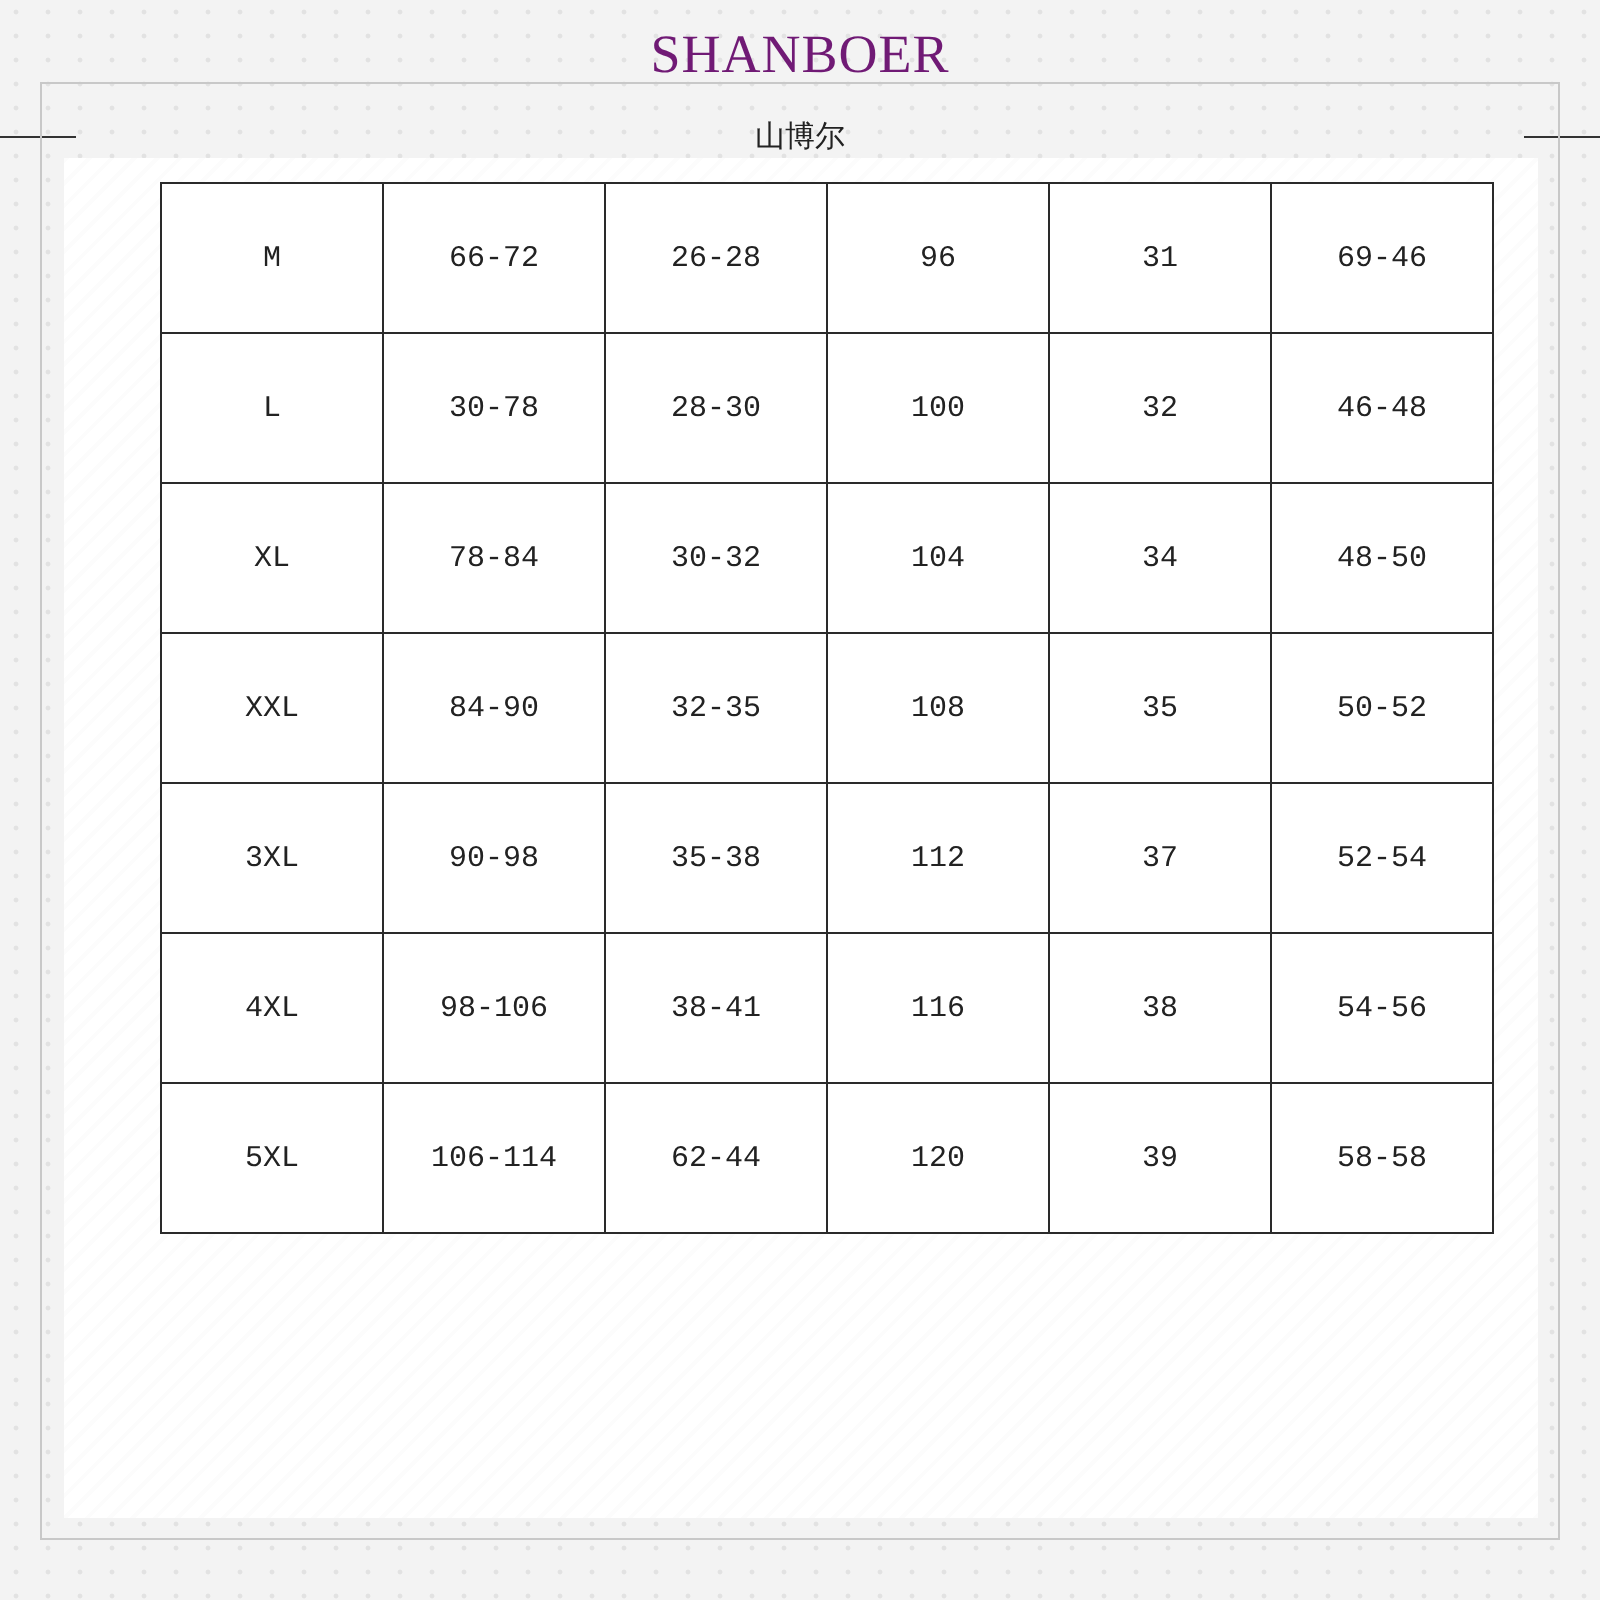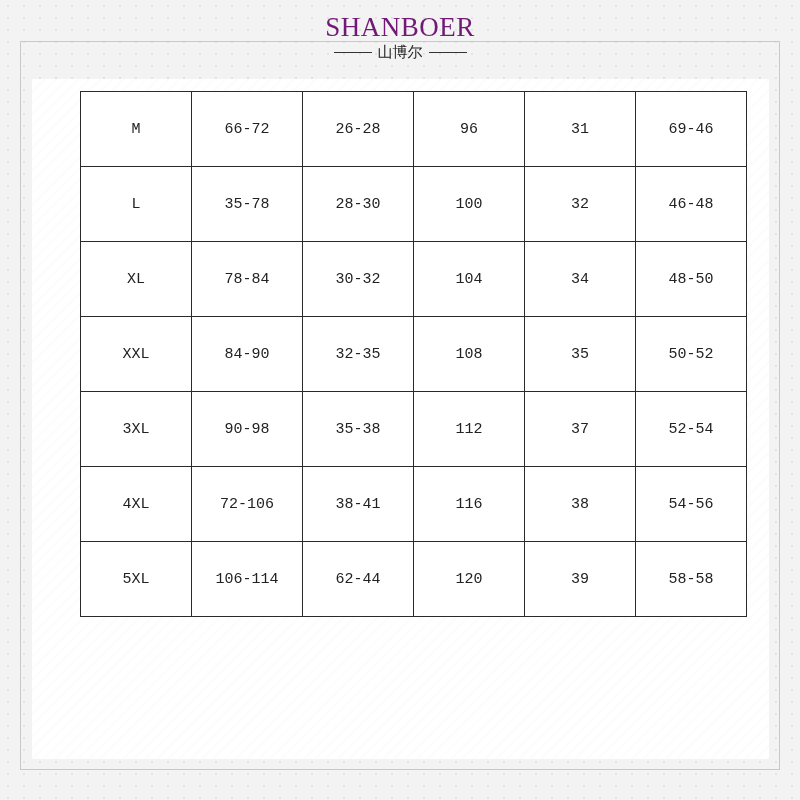--- a/index.html
+++ b/index.html
@@ -11,22 +11,22 @@
     font-family: "Liberation Mono", "DejaVu Sans Mono", monospace;
   }
   .brand {
     position: absolute; left: 0; top: 12px; width: 800px; text-align: center;
   }
   .brand-name {
     font-family: "Liberation Serif", "DejaVu Serif", serif;
     font-size: 27px; letter-spacing: 0.5px; color: #701a75; line-height: 30px;
   }
   .brand-sub {
-    display: flex; align-items: center; justify-content: center; gap: 6px;
-    margin-top: 0px; height: 20px;
+    display: flex; align-items: center; justify-content: space-between; gap: 6px;
+    margin-top: 16px; height: 20px;
   }
   .brand-sub .line { width: 38px; height: 1px; background: #333; }
   .brand-sub .cn {
     font-family: "DejaVu Sans", sans-serif; font-size: 15px; color: #222; line-height: 18px;
   }
   .frame {
     position: absolute; left: 20px; top: 41px; width: 760px; height: 729px;
     border: 1px solid #c8c8c8; box-sizing: border-box;
   }
   .inner {
@@ -66,21 +66,21 @@
     <tr>
       <td>M</td>
       <td>66-72</td>
       <td>26-28</td>
       <td>96</td>
       <td>31</td>
       <td>69-46</td>
     </tr>
     <tr>
       <td>L</td>
-      <td>35-78</td>
+      <td>30-78</td>
       <td>28-30</td>
       <td>100</td>
       <td>32</td>
       <td>46-48</td>
     </tr>
     <tr>
       <td>XL</td>
       <td>78-84</td>
       <td>30-32</td>
       <td>104</td>
@@ -98,21 +98,21 @@
     <tr>
       <td>3XL</td>
       <td>90-98</td>
       <td>35-38</td>
       <td>112</td>
       <td>37</td>
       <td>52-54</td>
     </tr>
     <tr>
       <td>4XL</td>
-      <td>72-106</td>
+      <td>98-106</td>
       <td>38-41</td>
       <td>116</td>
       <td>38</td>
       <td>54-56</td>
     </tr>
     <tr>
       <td>5XL</td>
       <td>106-114</td>
       <td>62-44</td>
       <td>120</td>

